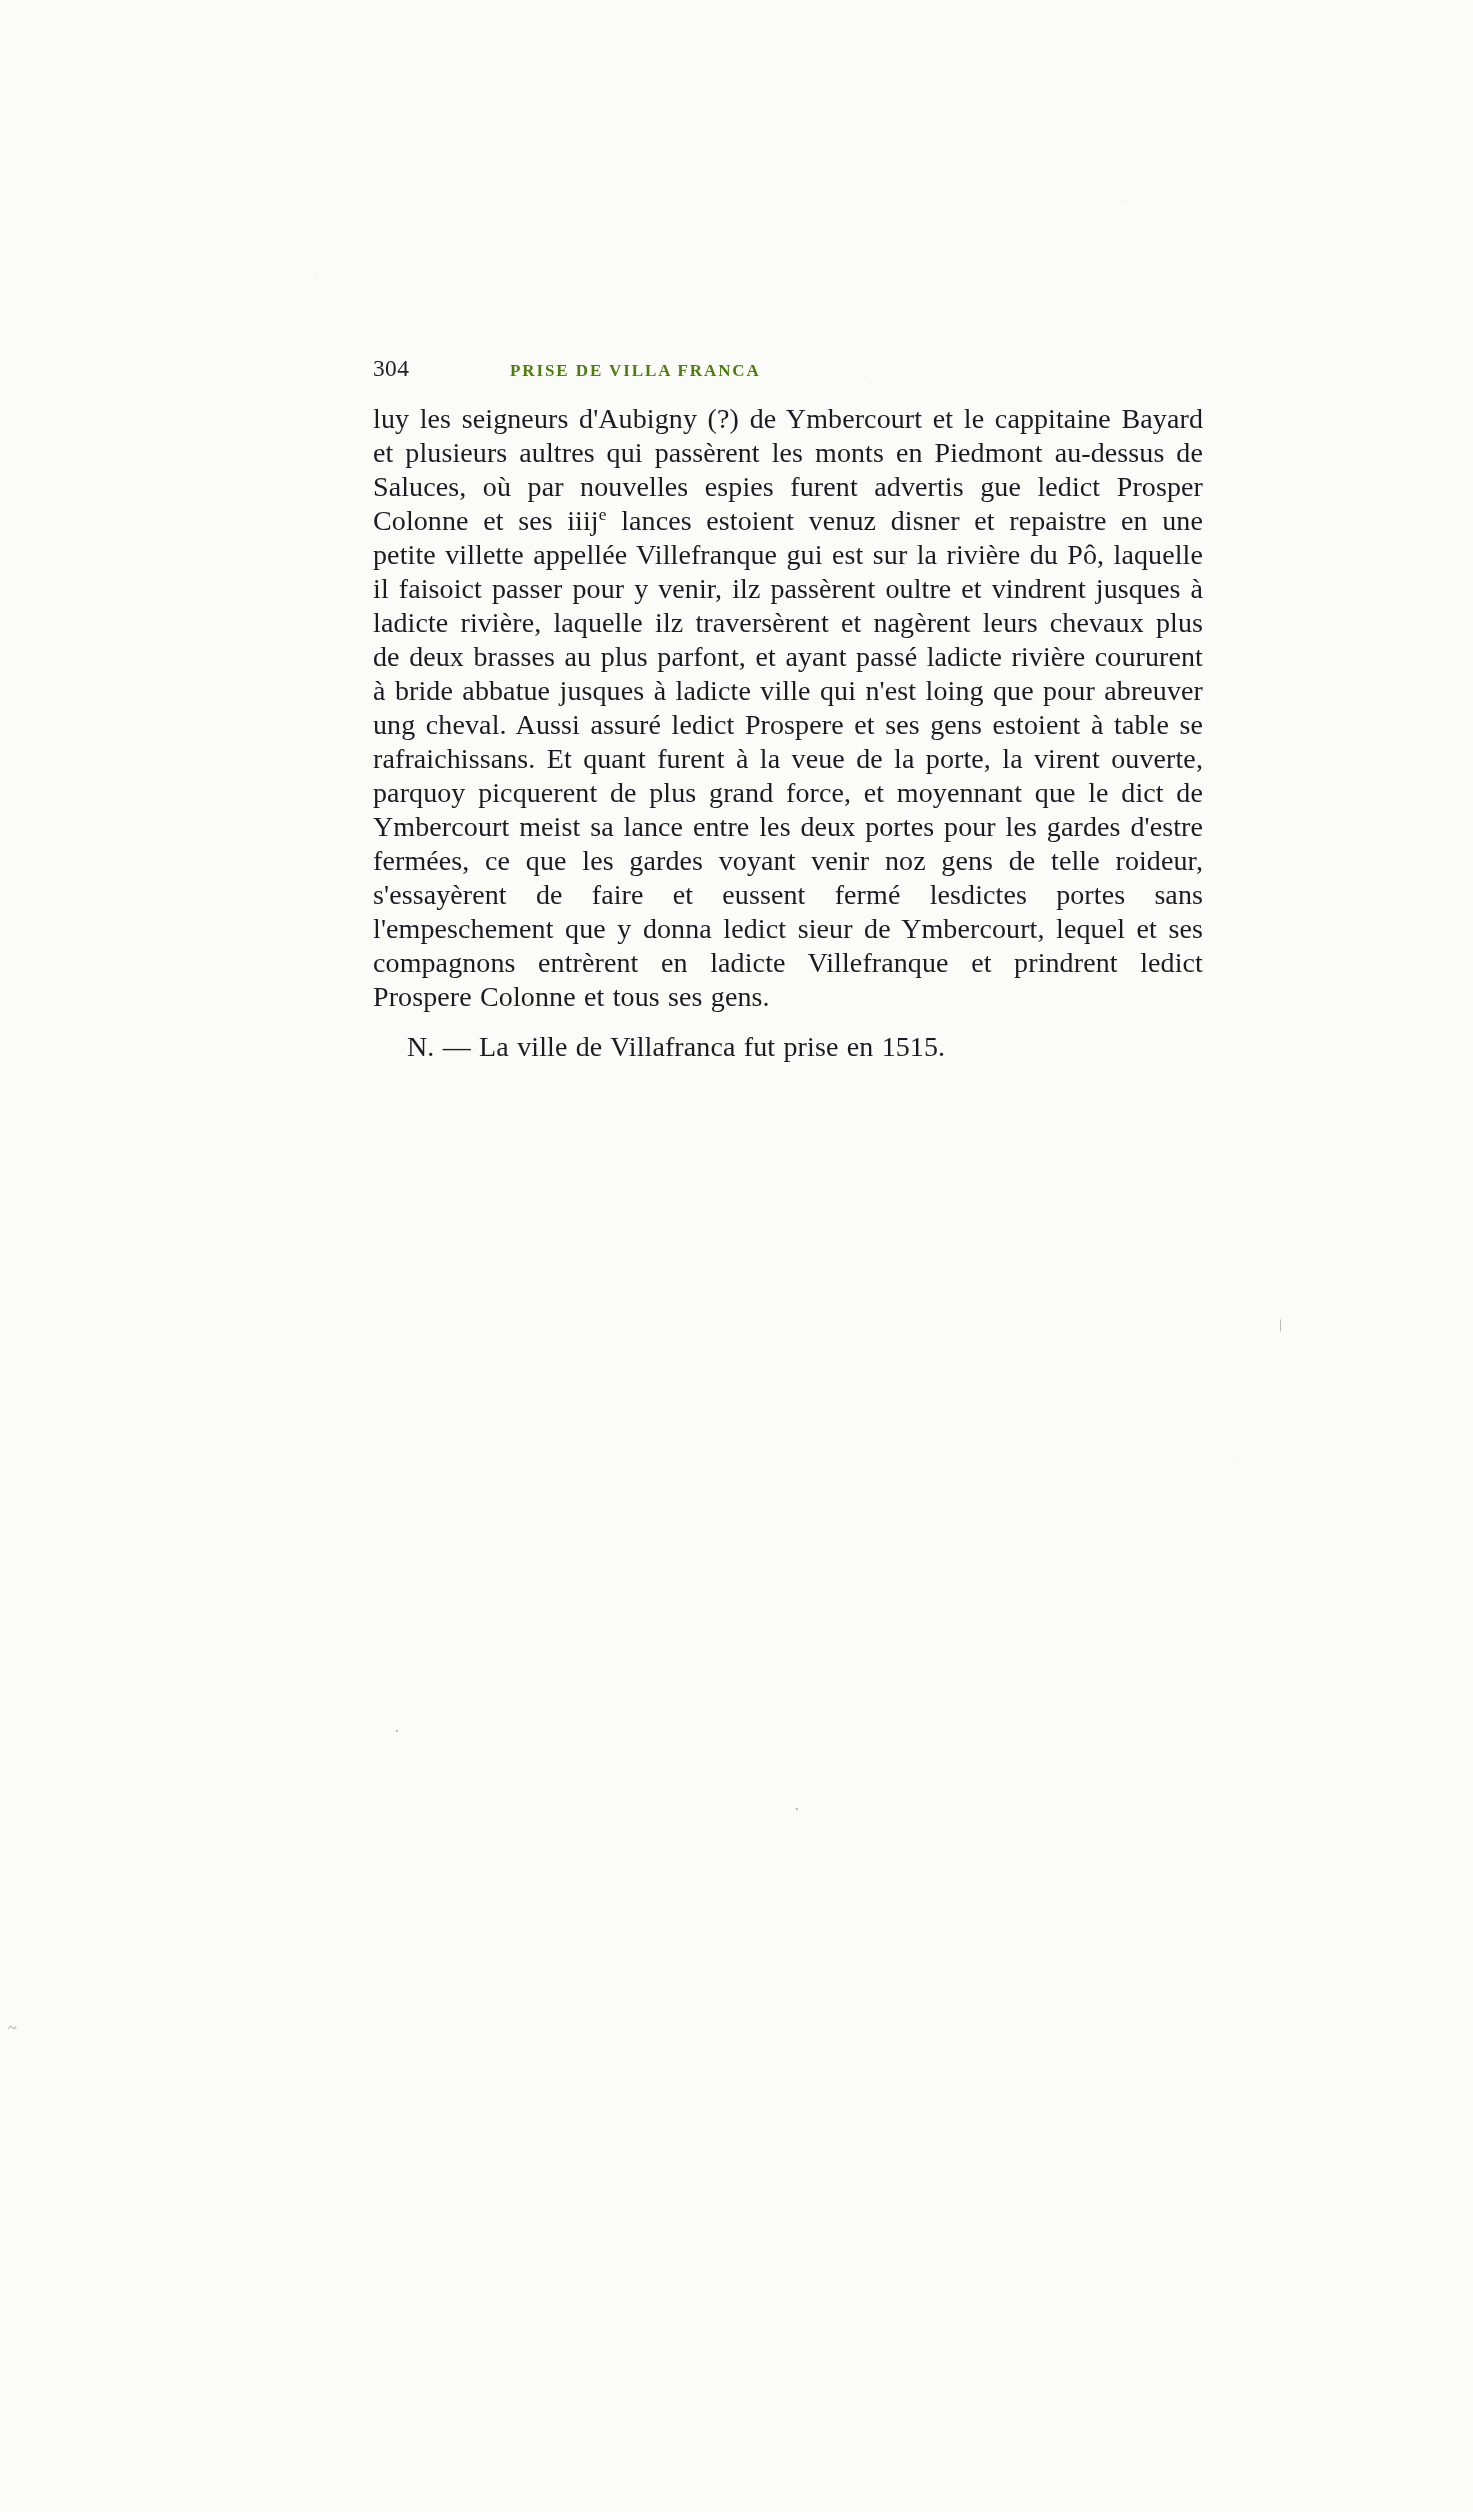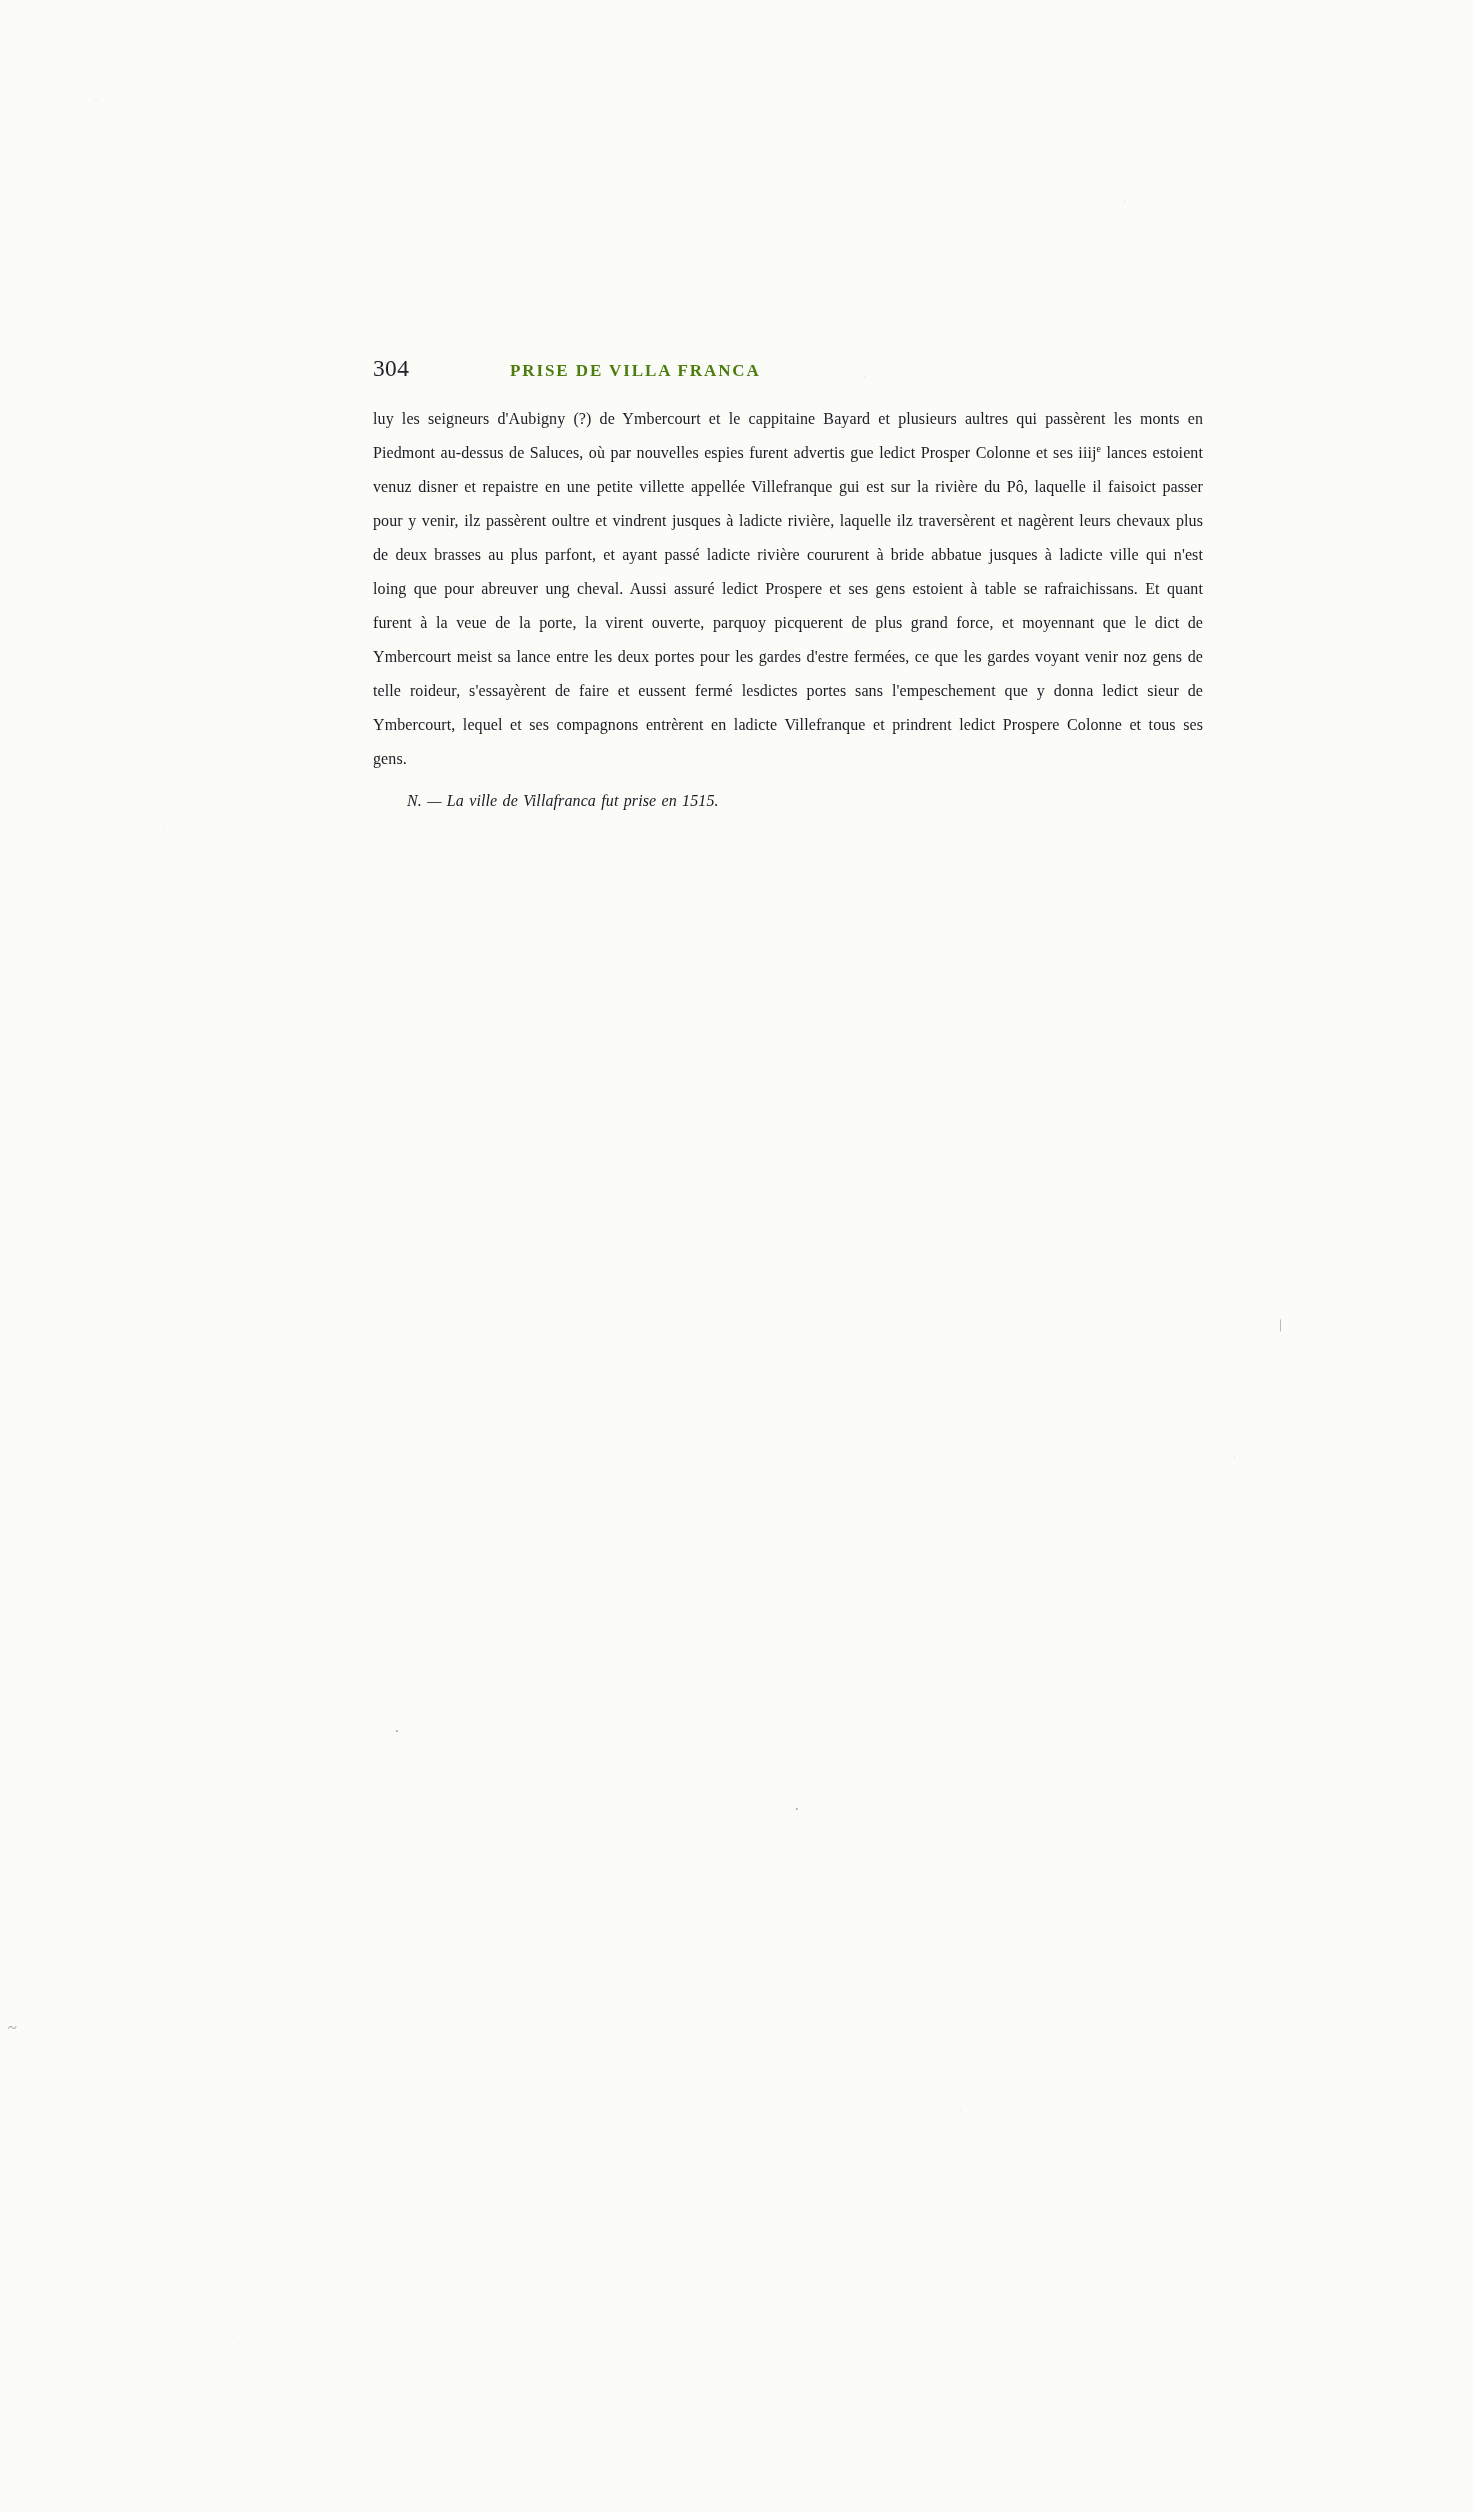--- a/index.html
+++ b/index.html
@@ -70,34 +70,33 @@
     font-size: 17px;
     font-weight: bold;
     letter-spacing: 1.9px;
     color: #4d7c0f;
     text-transform: uppercase;
     padding-left: 28px;
   }
 
   p.body-par {
     margin: 0;
-    font-size: 16px;
+    font-size: 28px;
     line-height: 34px;
     text-align: justify;
     text-justify: inter-word;
     color: #1b1b24;
     letter-spacing: 0.1px;
     word-spacing: 1.2px;
   }
   p.body-par.indent {
     text-indent: 34px;
   }
   p.body-par + p.body-par {
-    margin-top: 8px;
-    font-style: italic;
+    margin-top: 16px;
   }
 
   .note-par {
     margin-top: 11px;
   }
 
   .signature {
     margin-top: 28px;
     text-align: right;
     padding-right: 39px;

